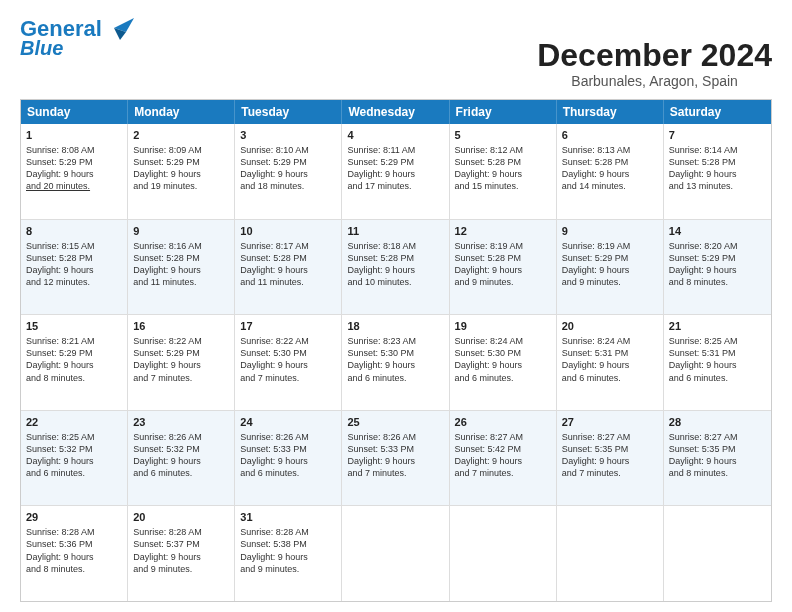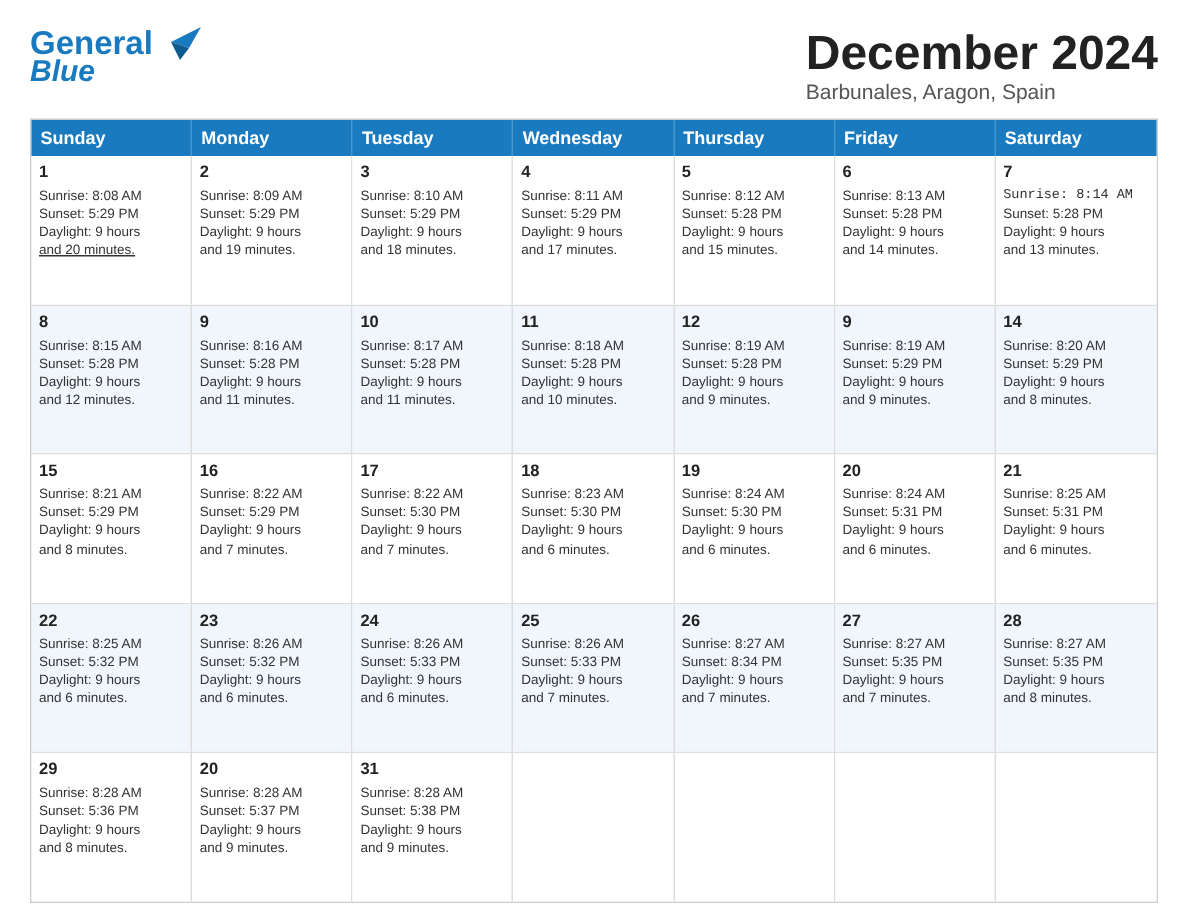--- a/index.html
+++ b/index.html
@@ -29,21 +29,22 @@
       align-items: flex-start;
     }
     .logo-text {
       font-size: 22px;
       font-weight: bold;
       color: #333;
       line-height: 1;
     }
     .logo-text span.blue { color: #1a7abf; }
     .title-block {
-      text-align: left;
+      text-align: center;
+      margin-top: 20px;
     }
     .month-title {
       font-size: 32px;
       font-weight: bold;
       color: #222;
       line-height: 1.1;
     }
     .subtitle {
       font-size: 14px;
       color: #555;
@@ -124,22 +125,22 @@
       <div class="subtitle">Barbunales, Aragon, Spain</div>
     </div>
   </div>
 
   <div class="calendar">
     <div class="cal-header">
     <div class="cal-header-cell">Sunday</div>
         <div class="cal-header-cell">Monday</div>
         <div class="cal-header-cell">Tuesday</div>
         <div class="cal-header-cell">Wednesday</div>
+        <div class="cal-header-cell">Friday</div>
         <div class="cal-header-cell">Thursday</div>
-        <div class="cal-header-cell">Friday</div>
         <div class="cal-header-cell">Saturday</div>
       </div>
     <div class="cal-body">
     <div class="cal-row">
           <div class="cal-cell">
             <span class="day-num">1</span>
             <span style="display: block;">Sunrise: 8:08 AM</span> 
             <span style="display: block;">Sunset: 5:29 PM</span> 
             <span style="display: block;">Daylight: 9 hours</span> 
             <span style="display: block; text-decoration: underline;">and 20 minutes.</span> 
@@ -174,21 +175,21 @@
           </div>
           <div class="cal-cell">
             <span class="day-num">6</span>
             <span style="display: block;">Sunrise: 8:13 AM</span> 
             <span style="display: block;">Sunset: 5:28 PM</span> 
             <span style="display: block;">Daylight: 9 hours</span> 
             <span style="display: block;">and 14 minutes.</span> 
           </div>
           <div class="cal-cell">
             <span class="day-num">7</span>
-            <span style="display: block; font-family: Liberation Mono, monospace;">Sunrise: 8:14 AM</span> 
+            <span style="display: block;">Sunrise: 8:14 AM</span> 
             <span style="display: block;">Sunset: 5:28 PM</span> 
             <span style="display: block;">Daylight: 9 hours</span> 
             <span style="display: block;">and 13 minutes.</span> 
           </div>
         </div>
         <div class="cal-row">
           <div class="cal-cell">
             <span class="day-num">8</span>
             <span style="display: block;">Sunrise: 8:15 AM</span> 
             <span style="display: block;">Sunset: 5:28 PM</span> 
@@ -314,21 +315,21 @@
           <div class="cal-cell">
             <span class="day-num">25</span>
             <span style="display: block;">Sunrise: 8:26 AM</span> 
             <span style="display: block;">Sunset: 5:33 PM</span> 
             <span style="display: block;">Daylight: 9 hours</span> 
             <span style="display: block;">and 7 minutes.</span> 
           </div>
           <div class="cal-cell">
             <span class="day-num">26</span>
             <span style="display: block;">Sunrise: 8:27 AM</span> 
-            <span style="display: block;">Sunset: 8:34 PM</span> 
+            <span style="display: block;">Sunset: 5:42 PM</span> 
             <span style="display: block;">Daylight: 9 hours</span> 
             <span style="display: block;">and 7 minutes.</span> 
           </div>
           <div class="cal-cell">
             <span class="day-num">27</span>
             <span style="display: block;">Sunrise: 8:27 AM</span> 
             <span style="display: block;">Sunset: 5:35 PM</span> 
             <span style="display: block;">Daylight: 9 hours</span> 
             <span style="display: block;">and 7 minutes.</span> 
           </div>

